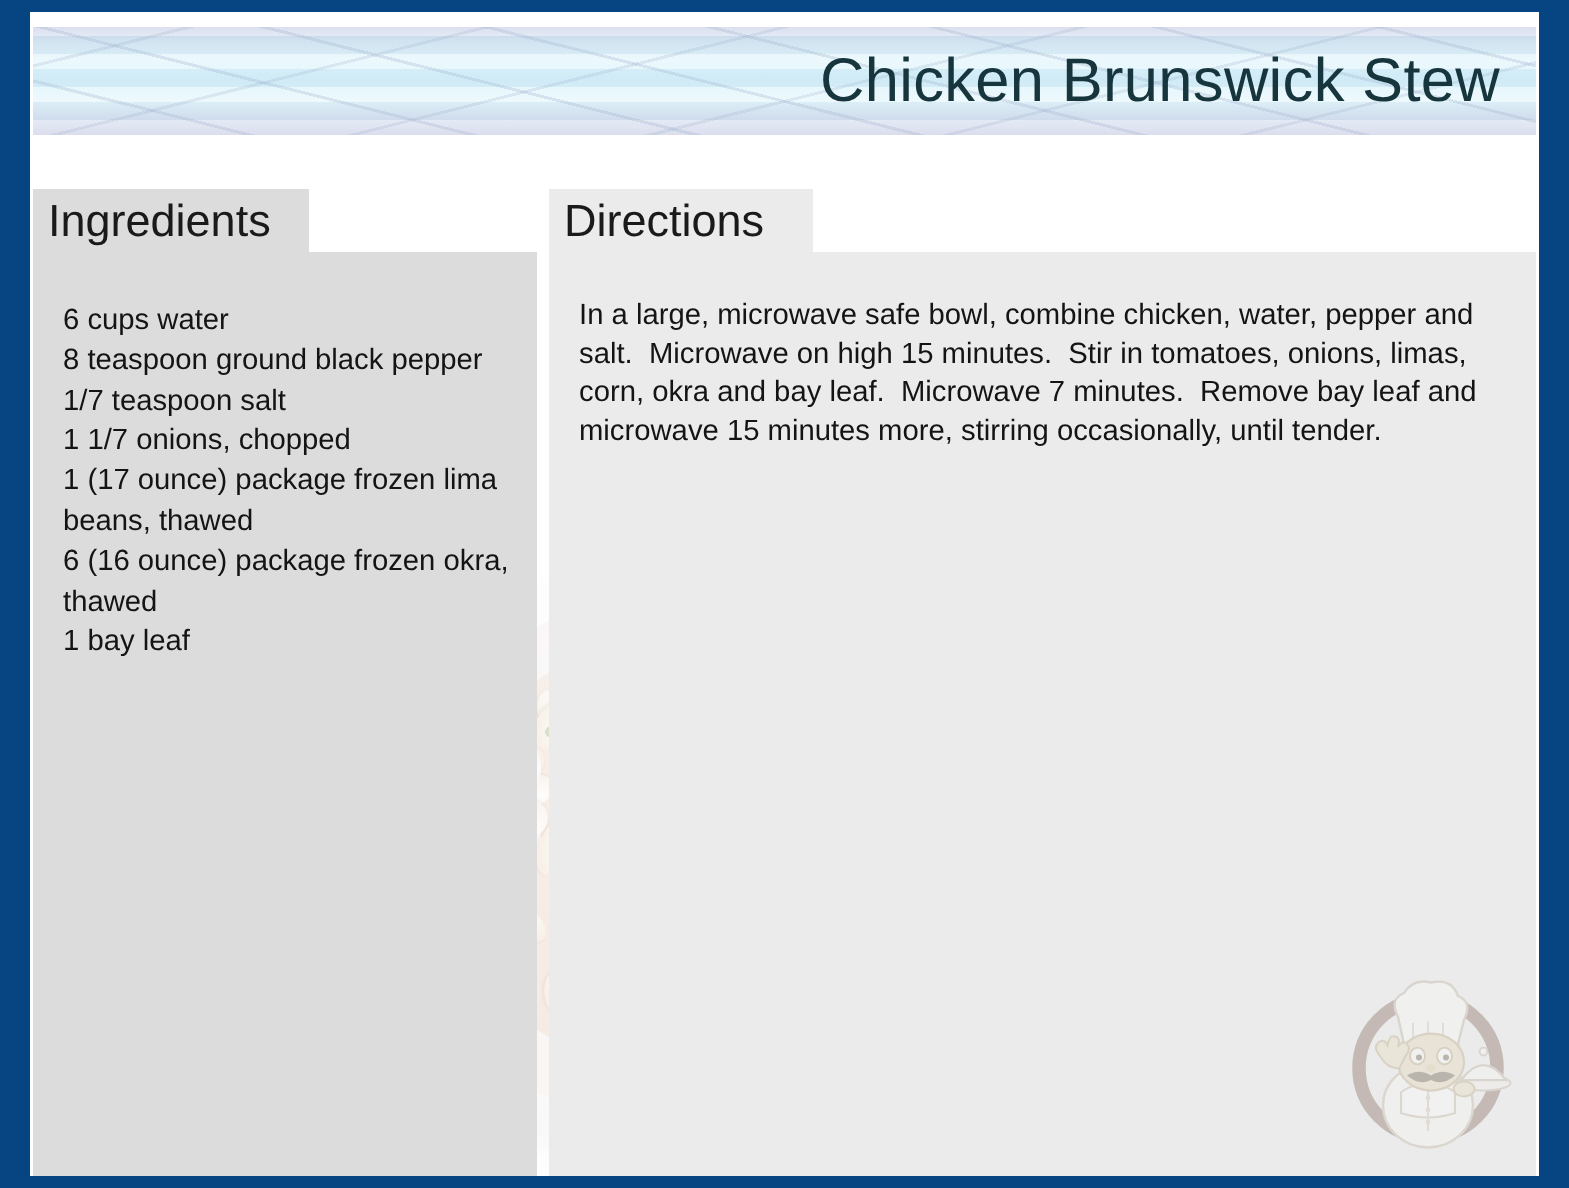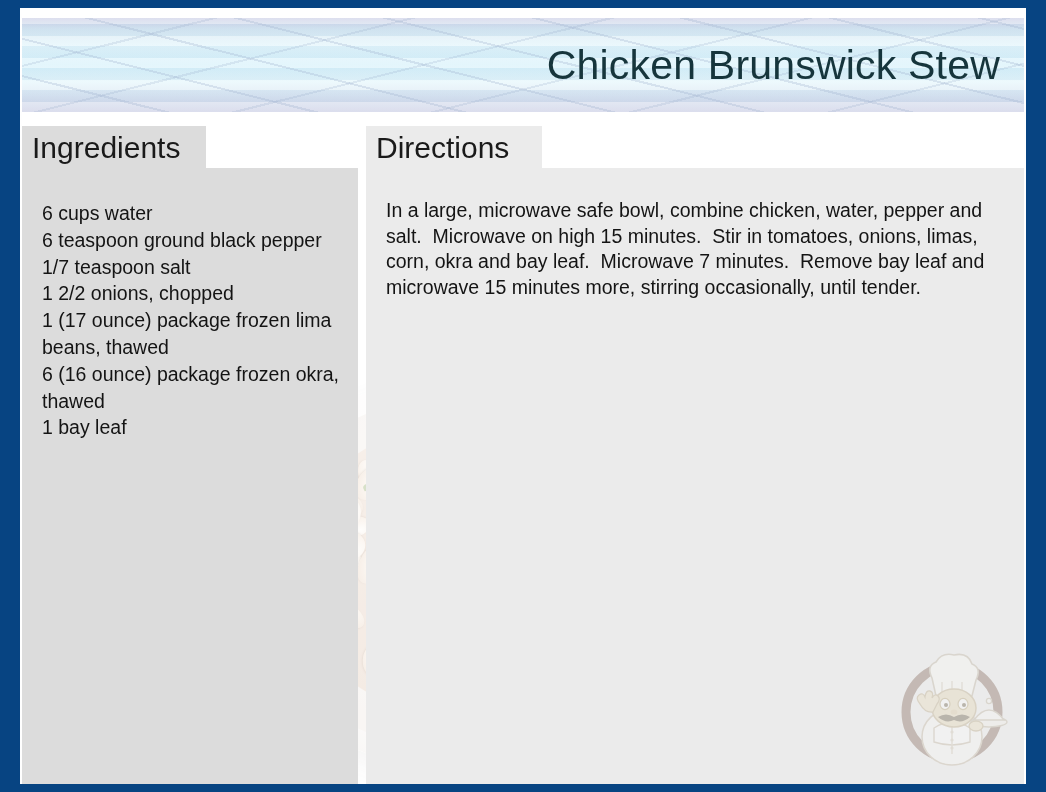--- a/index.html
+++ b/index.html
@@ -31,21 +31,21 @@
     background: #ffffff;
     overflow: hidden;
   }
 
   
   #header-banner {
     position: absolute;
     left: 2px;
     top: 10px;
     width: 1002px;
-    height: 94px;
+    height: 72px;
     background:
       linear-gradient(180deg,
         #c8cbe4 0%,
         #d4e6f2 12%,
         #dff4fb 30%,
         #d3f0fa 50%,
         #e2f5fb 68%,
         #d2dced 88%,
         #c5c9e2 100%);
     overflow: hidden;
@@ -473,23 +473,23 @@
       <h2 class="section-heading">Ingredients</h2>
     </div>
 
     <div id="directions-panel"></div>
     <div class="section-tab" id="directions-tab">
       <h2 class="section-heading">Directions</h2>
     </div>
 
     <ul id="ingredients-list">
         <li>6 cups water</li>
-        <li>6 teaspoon ground black pepper</li>
+        <li>8 teaspoon ground black pepper</li>
         <li>1/7 teaspoon salt</li>
-        <li>1 2/2 onions, chopped</li>
+        <li>1 1/7 onions, chopped</li>
         <li>1 (17 ounce) package frozen lima beans, thawed</li>
         <li>6 (16 ounce) package frozen okra, thawed</li>
         <li>1 bay leaf</li>
       </ul>
 
     <p id="directions-text">In a large, microwave safe bowl, combine chicken, water, pepper and salt.  Microwave on high 15 minutes.  Stir in tomatoes, onions, limas, corn, okra and bay leaf.  Microwave 7 minutes.  Remove bay leaf and microwave 15 minutes more, stirring occasionally, until tender.</p>
 
     <div id="chef-logo">
       <svg viewBox="0 0 128 128" width="128" height="128" aria-hidden="true">
         <circle cx="64" cy="70" r="46" fill="none" stroke="#6b4a38" stroke-width="9"></circle>

